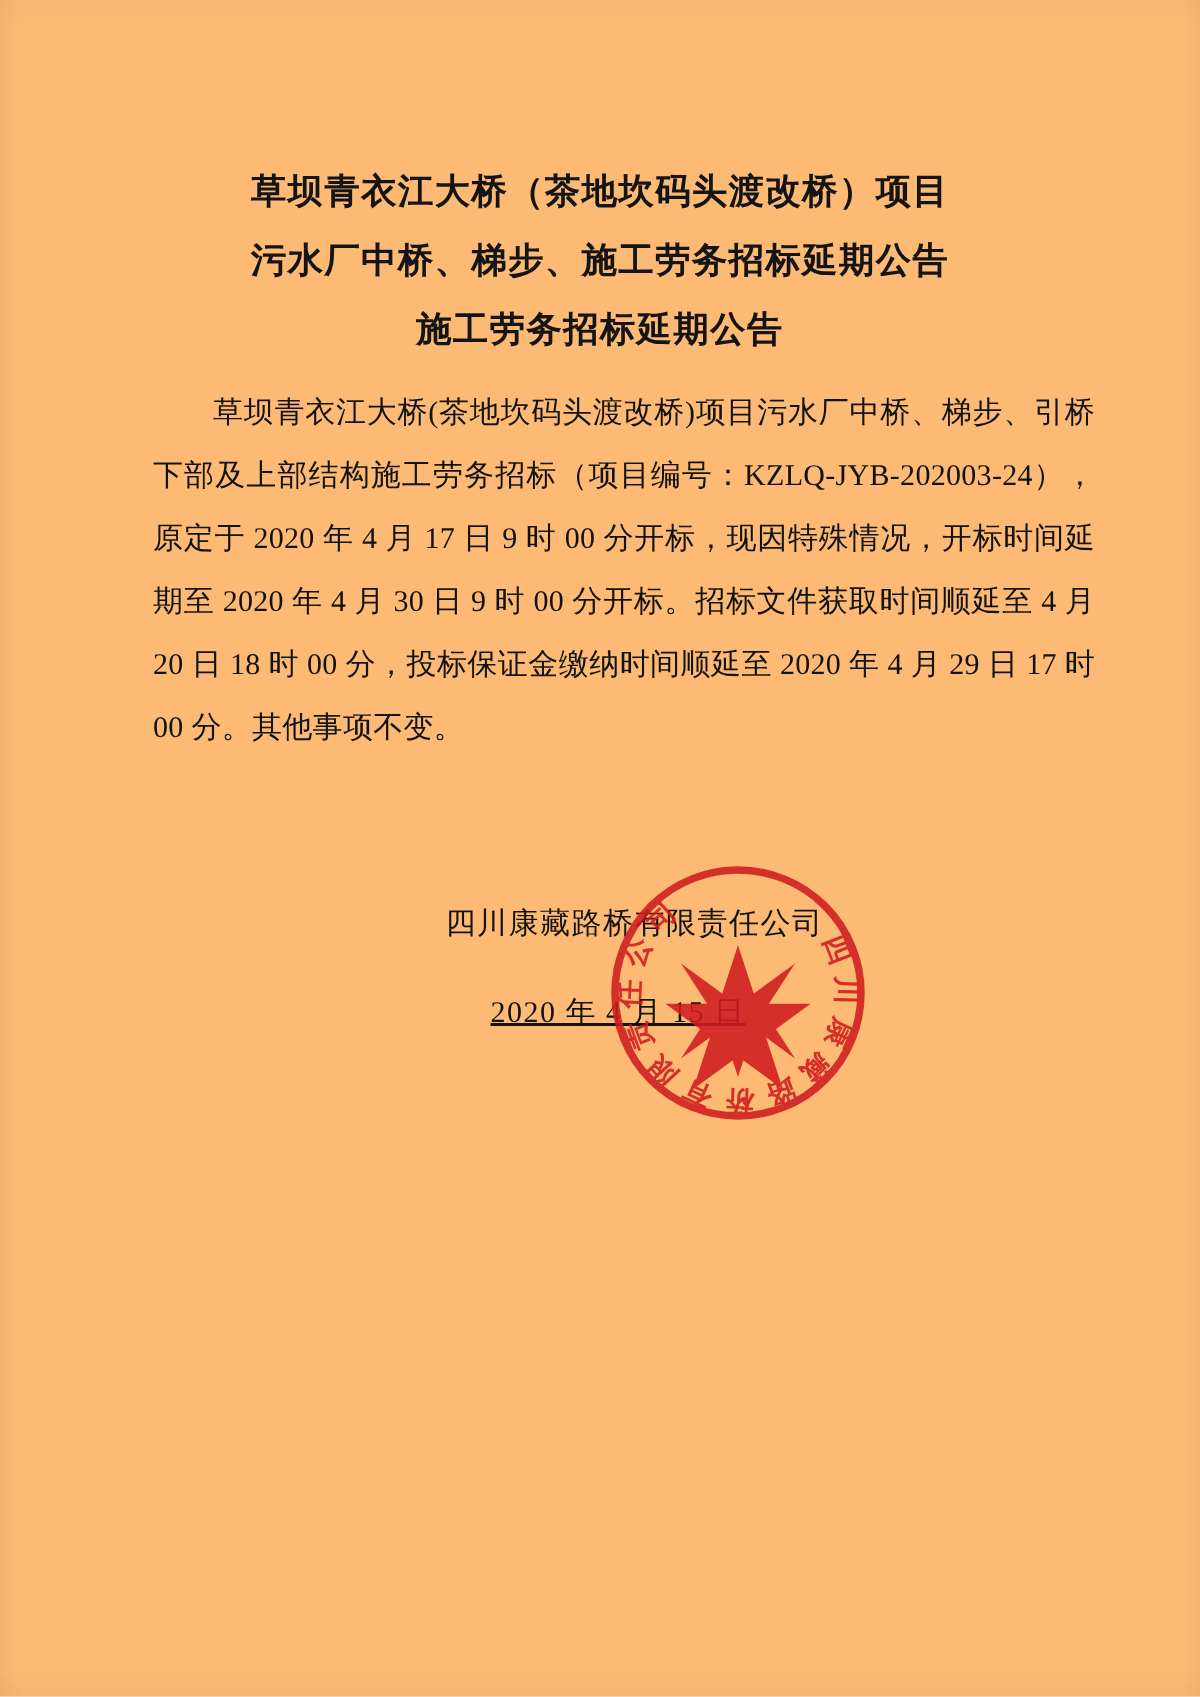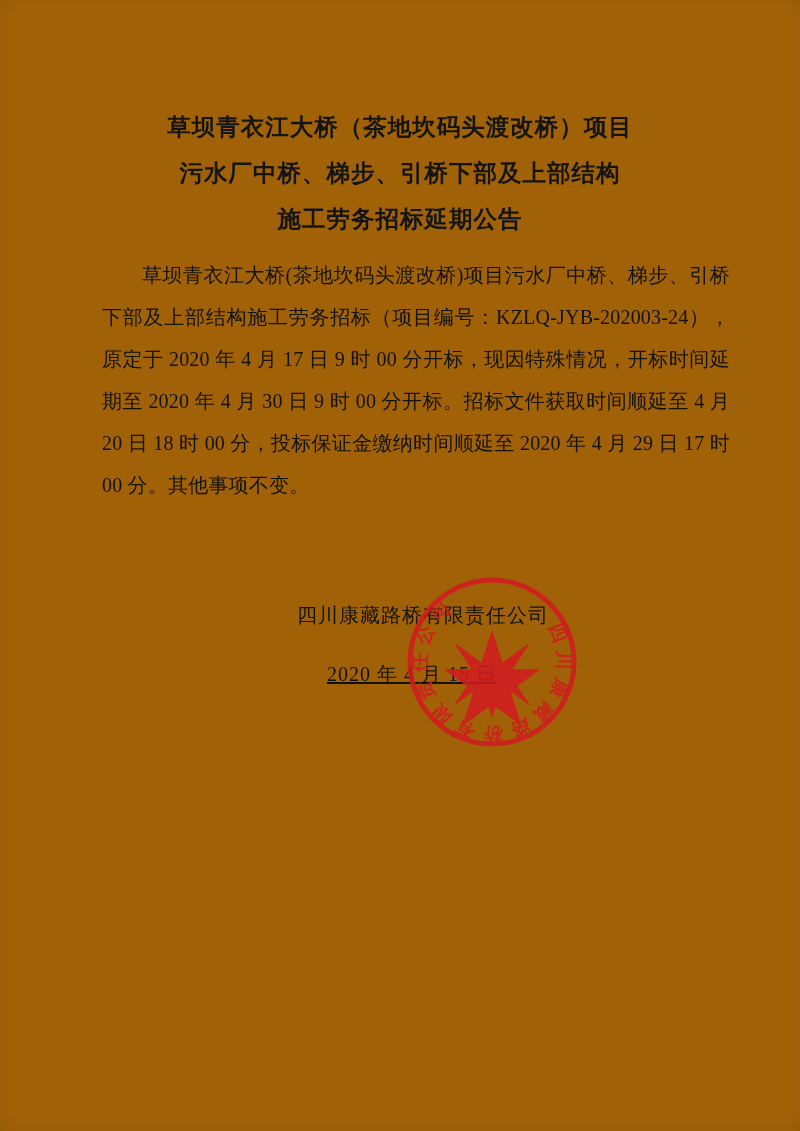--- a/index.html
+++ b/index.html
@@ -8,21 +8,21 @@
     background: #e8e8e8;
   }
   body {
     font-family: "Liberation Serif", "DejaVu Serif", serif;
   }
   .page {
     position: relative;
     width: 800px;
     height: 1131px;
     margin: 0 auto;
-    background: #a16207;
+    background: #fdba74;
     overflow: hidden;
     box-sizing: border-box;
   }
   
   .page::after {
     content: "";
     position: absolute;
     inset: 0;
     pointer-events: none;
     background:
@@ -104,21 +104,21 @@
 </style>
 </head>
 <body>
 
 <div class="page">
 
   <div class="content">
 
     <div class="title-block">
       <div class="title-line">草坝青衣江大桥（茶地坎码头渡改桥）项目</div>
-      <div class="title-line">污水厂中桥、梯步、引桥下部及上部结构</div>
+      <div class="title-line">污水厂中桥、梯步、施工劳务招标延期公告</div>
       <div class="title-line">施工劳务招标延期公告</div>
     </div>
 
 
     <div class="body-text">草坝青衣江大桥(茶地坎码头渡改桥)项目污水厂中桥、梯步、引桥下部及上部结构施工劳务招标（项目编号：KZLQ-JYB-202003-24），原定于 2020 年 4 月 17 日 9 时 00 分开标，现因特殊情况，开标时间延期至 2020 年 4 月 30 日 9 时 00 分开标。招标文件获取时间顺延至 4 月 20 日 18 时 00 分，投标保证金缴纳时间顺延至 2020 年 4 月 29 日 17 时 00 分。其他事项不变。</div>
 
     <div class="signature-block">
       <div class="sign-name">四川康藏路桥有限责任公司</div>
       <div class="sign-date">2020 年 4 月 15 日</div>
     </div>

